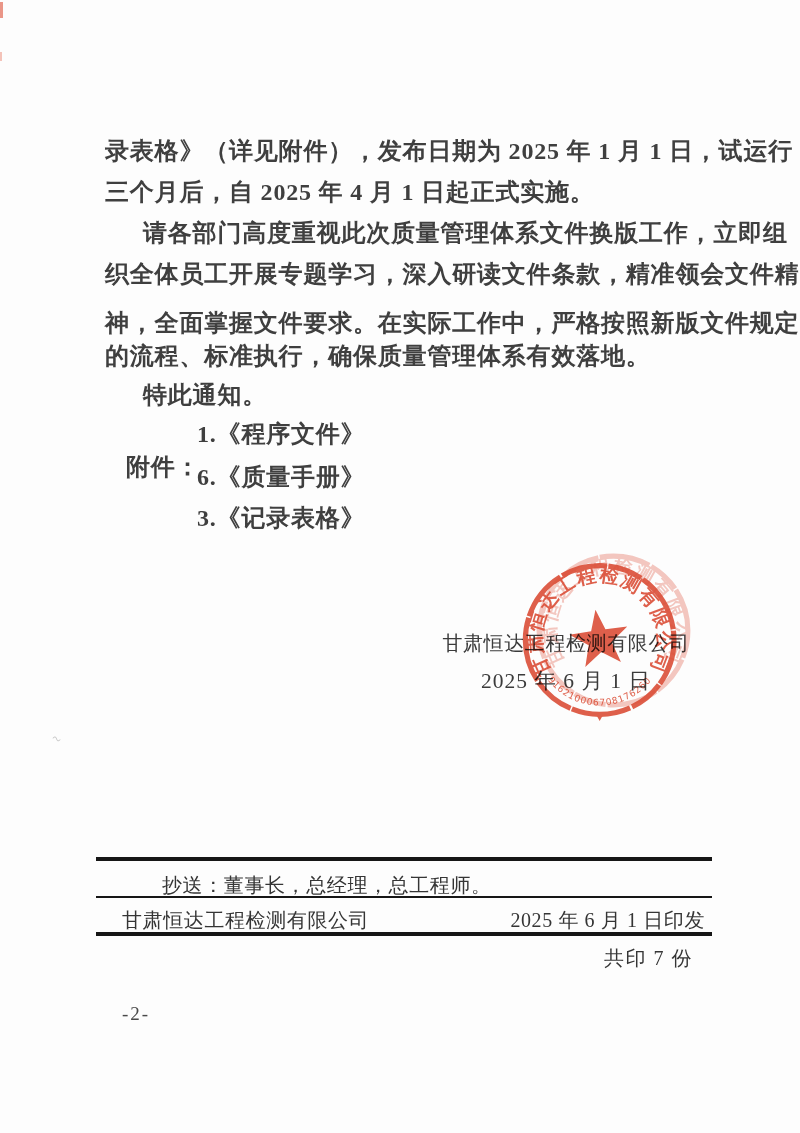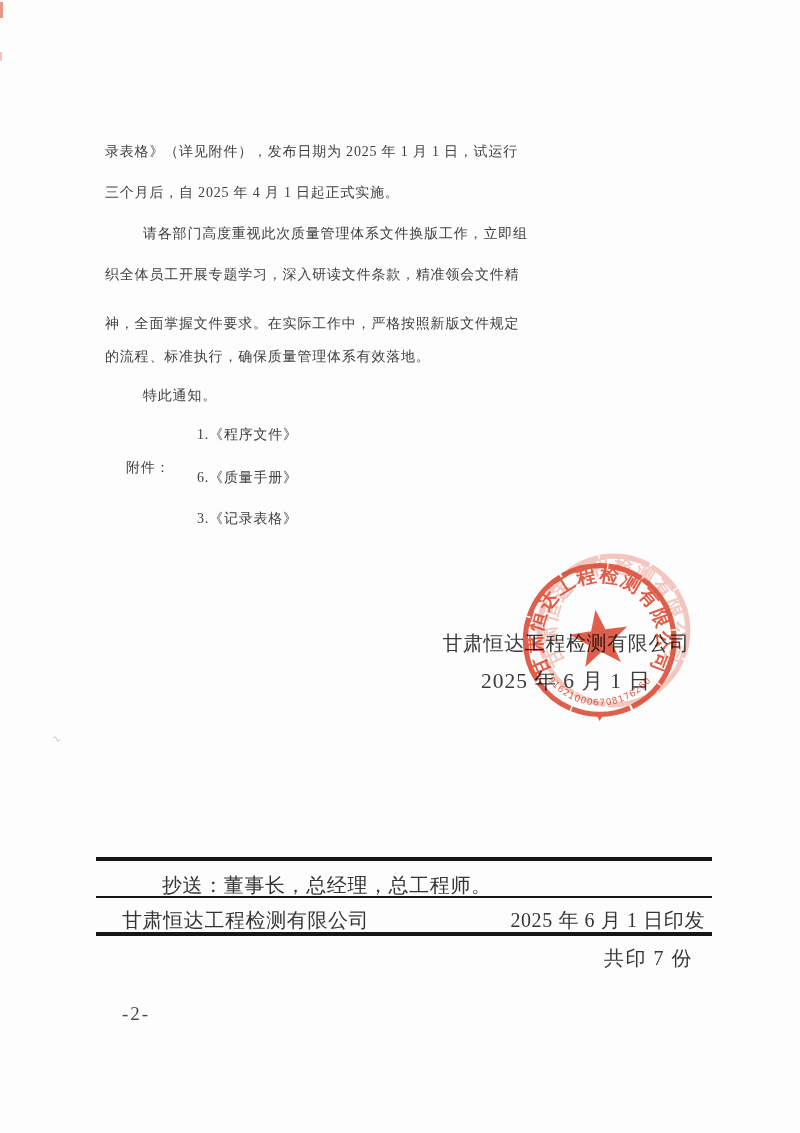--- a/index.html
+++ b/index.html
@@ -3,21 +3,21 @@
 <meta charset="utf-8">
 <style>
   html,body{margin:0;padding:0;}
   body{
     width:800px;height:1133px;position:relative;background:#fdfdfd;
     font-family:"Liberation Serif","DejaVu Serif",serif;
     overflow:hidden;
   }
   .abs{position:absolute;white-space:nowrap;}
   .bodyline{
-    font-size:14px;letter-spacing:0.8px;color:#3f3f3f;line-height:23px;
+    font-size:24px;letter-spacing:0.8px;color:#3f3f3f;line-height:23px;font-weight:bold;
   }
   .sig{
     left:416px;width:300px;text-align:center;color:#3b3b3b;
   }
   .footer-text{font-size:20px;color:#353535;letter-spacing:0.6px;}
   .rule{position:absolute;left:96px;width:616px;background:#161616;}
   .rule-thick{height:3.5px;}
   .rule-thin{height:1.6px;}
   .pagenum{font-size:19px;color:#4a4a4a;letter-spacing:2px;}
   .seal-svg{

